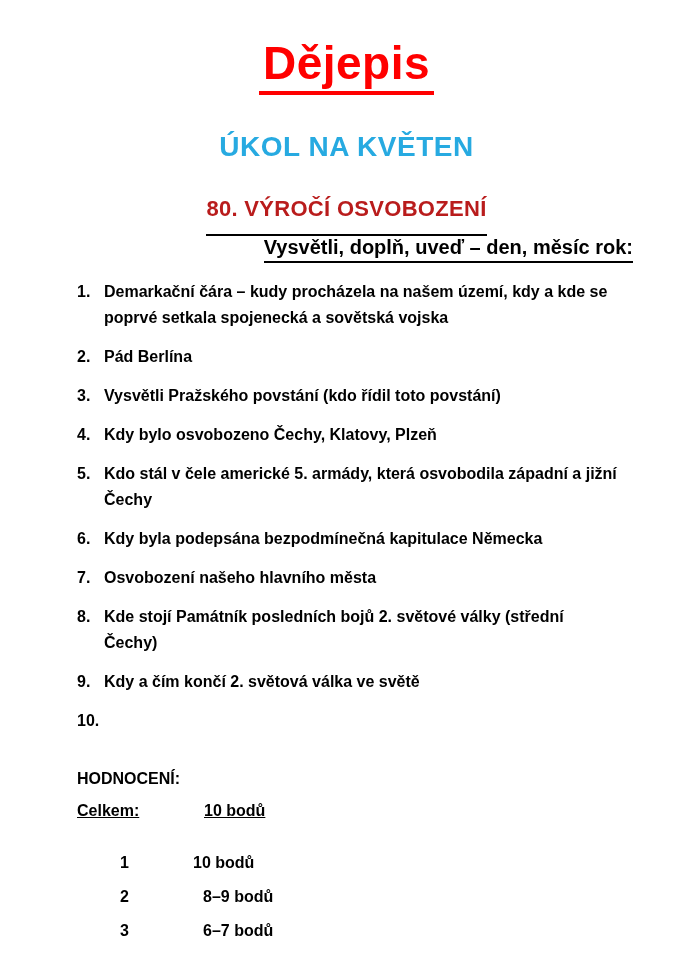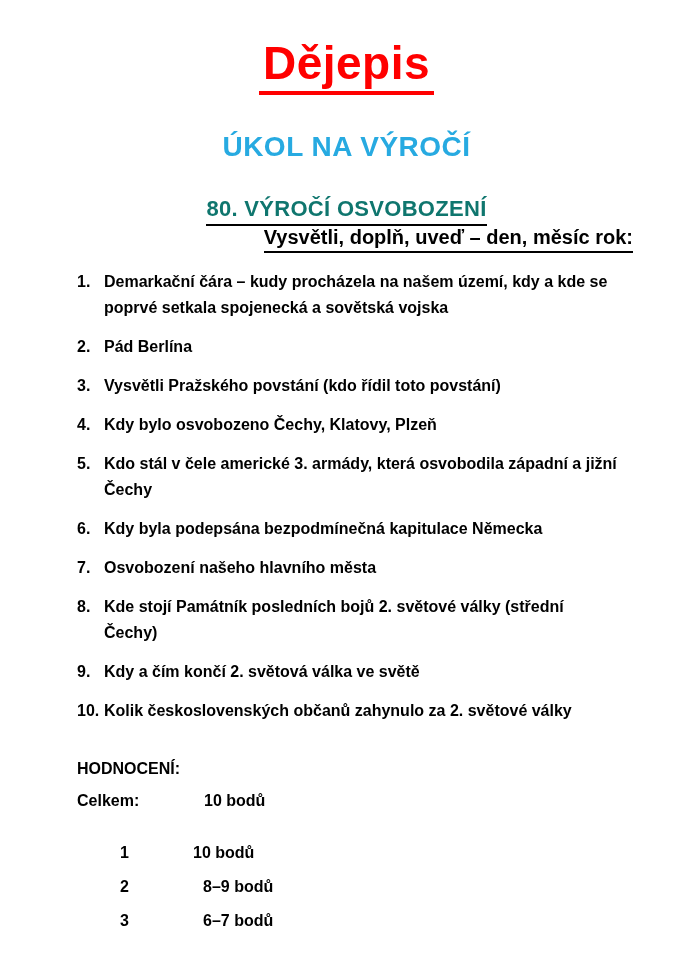--- a/index.html
+++ b/index.html
@@ -25,55 +25,55 @@
   }
   .subtitle {
     margin-top: 36px;
     font-size: 28px;
     color: #27AAE1;
     letter-spacing: 0.5px;
   }
   .anniversary-wrap { margin-top: 33px; }
   .anniversary {
     font-size: 22px;
-    color: #0f766e;
+    color: #b91c1c;
     display: inline-block;
     border-bottom: 2px solid #000;
-    padding-bottom: 2px;
+    padding-bottom: 12px;
     letter-spacing: 0.3px;
   }
   .section-heading-wrap { margin-bottom: 16px; text-align: right; }
   .section-heading {
     font-size: 20px;
     display: inline-block;
     border-bottom: 2px solid #000;
     padding-bottom: 2px;
   }
   .questions { font-size: 16px; }
   .q-row { display: flex; line-height: 26px; margin-bottom: 13px; }
   .q-num { width: 27px; flex: none; }
   .q-text { max-width: 515px; }
   .grading { margin-top: 34px; font-size: 16px; line-height: 21px; }
   .grading-heading { margin-bottom: 10px; line-height: 22px; }
-  .total-row { display: flex; }
+  .total-row { display: flex; text-decoration: underline; }
   .total-label { width: 127px; flex: none; }
   .scale { margin-top: 31px; }
   .scale-row { display: flex; margin-left: 43px; margin-bottom: 13px; }
   .grade { width: 73px; flex: none; }
   .scale-row:nth-child(2) .points,
   .scale-row:nth-child(3) .points { padding-left: 10px; }
 </style>
 </head>
 <body>
 
 <div class="page">
 
   <div class="center">
     <h1 style="font-size:0;text-align:center;"><span class="title">Dějepis</span></h1>
-    <div class="subtitle">ÚKOL NA VÝROČÍ</div>
+    <div class="subtitle">ÚKOL NA KVĚTEN</div>
     <div class="anniversary-wrap"><span class="anniversary">80. VÝROČÍ OSVOBOZENÍ</span></div>
   </div>
 
   <div class="section-heading-wrap"><span class="section-heading">Vysvětli, doplň, uveď – den, měsíc rok:</span></div>
 
   <div class="questions">
     <div class="q-row">
       <span class="q-num">1.</span>
       <div class="q-text">Demarkační čára – kudy procházela na našem území, kdy a kde se poprvé setkala spojenecká a sovětská vojska</div>
     </div>
@@ -84,41 +84,40 @@
     <div class="q-row">
       <span class="q-num">3.</span>
       <div class="q-text">Vysvětli Pražského povstání (kdo řídil toto povstání)</div>
     </div>
     <div class="q-row">
       <span class="q-num">4.</span>
       <div class="q-text">Kdy bylo osvobozeno Čechy, Klatovy, Plzeň</div>
     </div>
     <div class="q-row">
       <span class="q-num">5.</span>
-      <div class="q-text">Kdo stál v čele americké 3. armády, která osvobodila západní a jižní Čechy</div>
+      <div class="q-text">Kdo stál v čele americké 5. armády, která osvobodila západní a jižní Čechy</div>
     </div>
     <div class="q-row">
       <span class="q-num">6.</span>
       <div class="q-text">Kdy byla podepsána bezpodmínečná kapitulace Německa</div>
     </div>
     <div class="q-row">
       <span class="q-num">7.</span>
       <div class="q-text">Osvobození našeho hlavního města</div>
     </div>
     <div class="q-row">
       <span class="q-num">8.</span>
       <div class="q-text">Kde stojí Památník posledních bojů 2. světové války (střední Čechy)</div>
     </div>
     <div class="q-row">
       <span class="q-num">9.</span>
       <div class="q-text">Kdy a čím končí 2. světová válka ve světě</div>
     </div>
     <div class="q-row">
       <span class="q-num">10.</span>
-      <div class="q-text">Kolik československých občanů zahynulo za 2. světové války</div>
     </div>
   </div>
 
   <div class="grading">
     <div class="grading-heading">HODNOCENÍ:</div>
     <div class="total-row">
       <span class="total-label">Celkem:</span>
       <span class="total-value">10 bodů</span>
     </div>
     <div class="scale">

